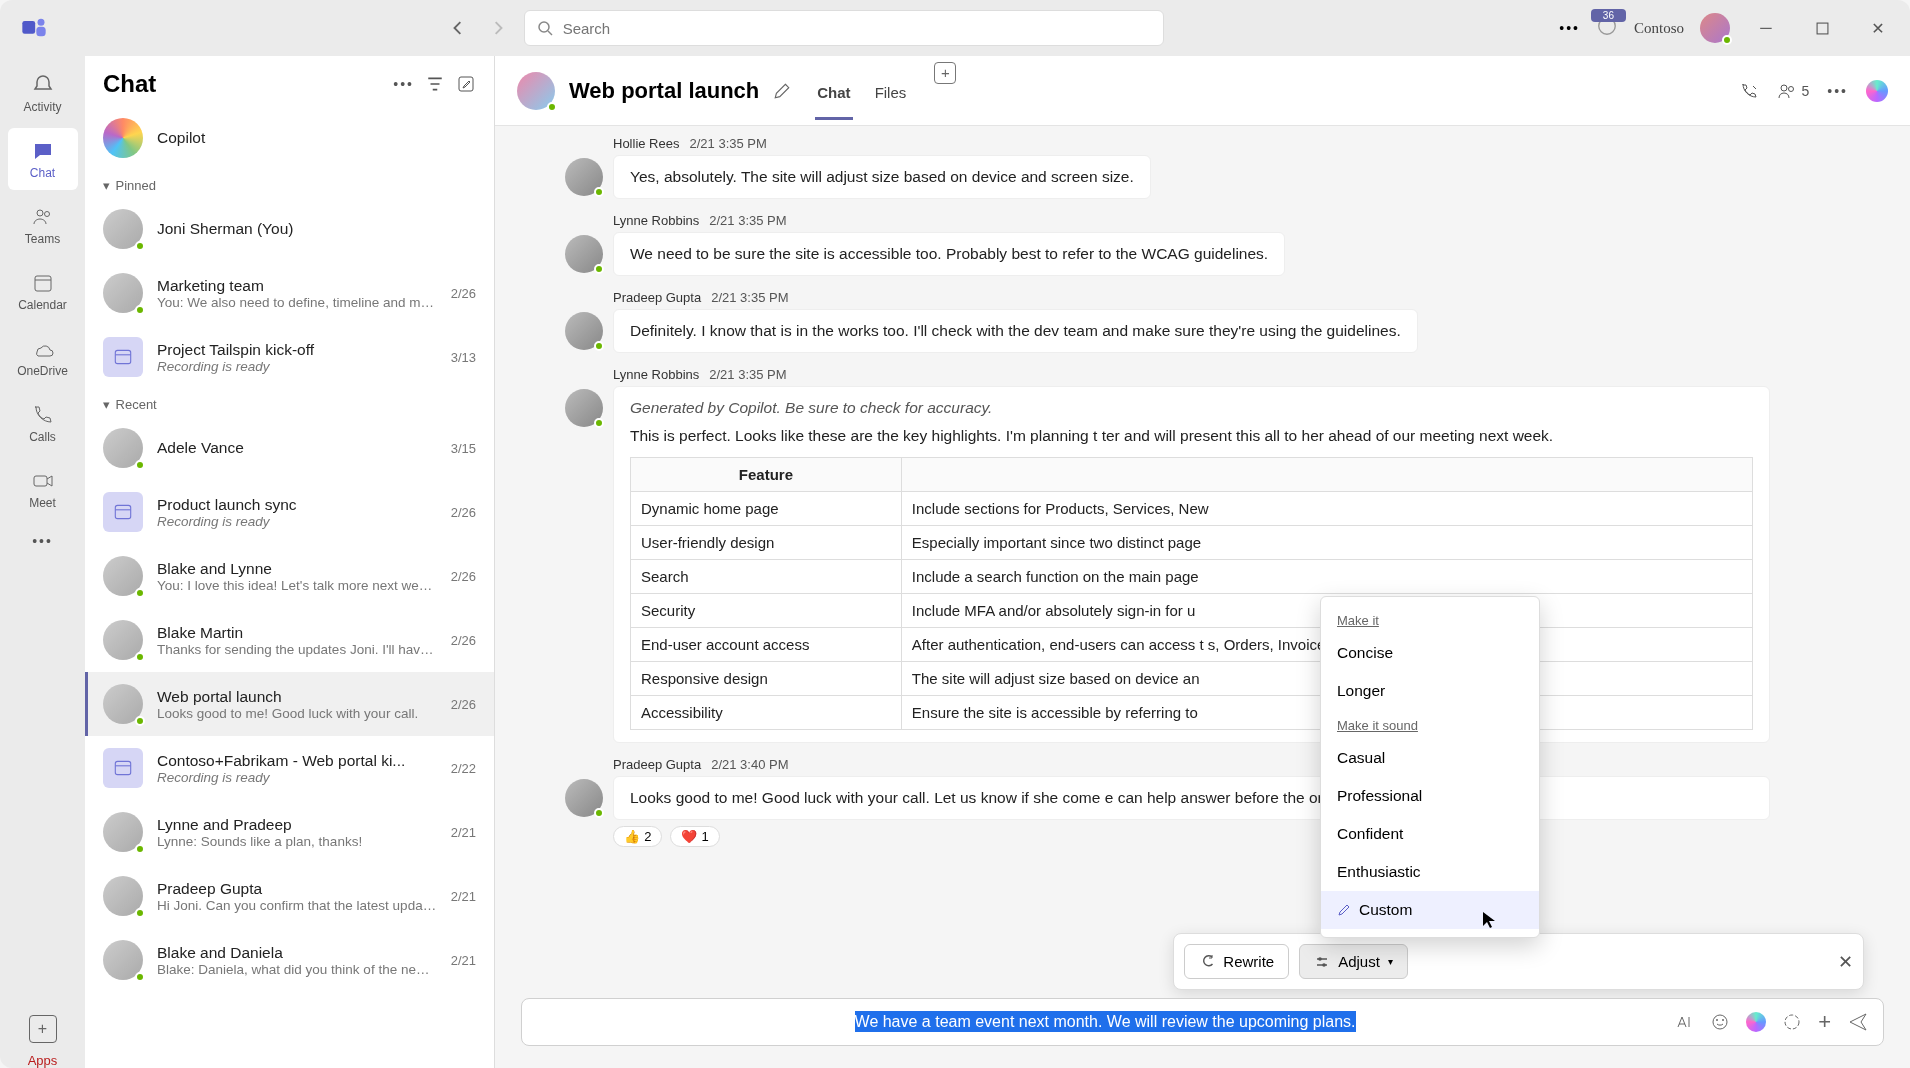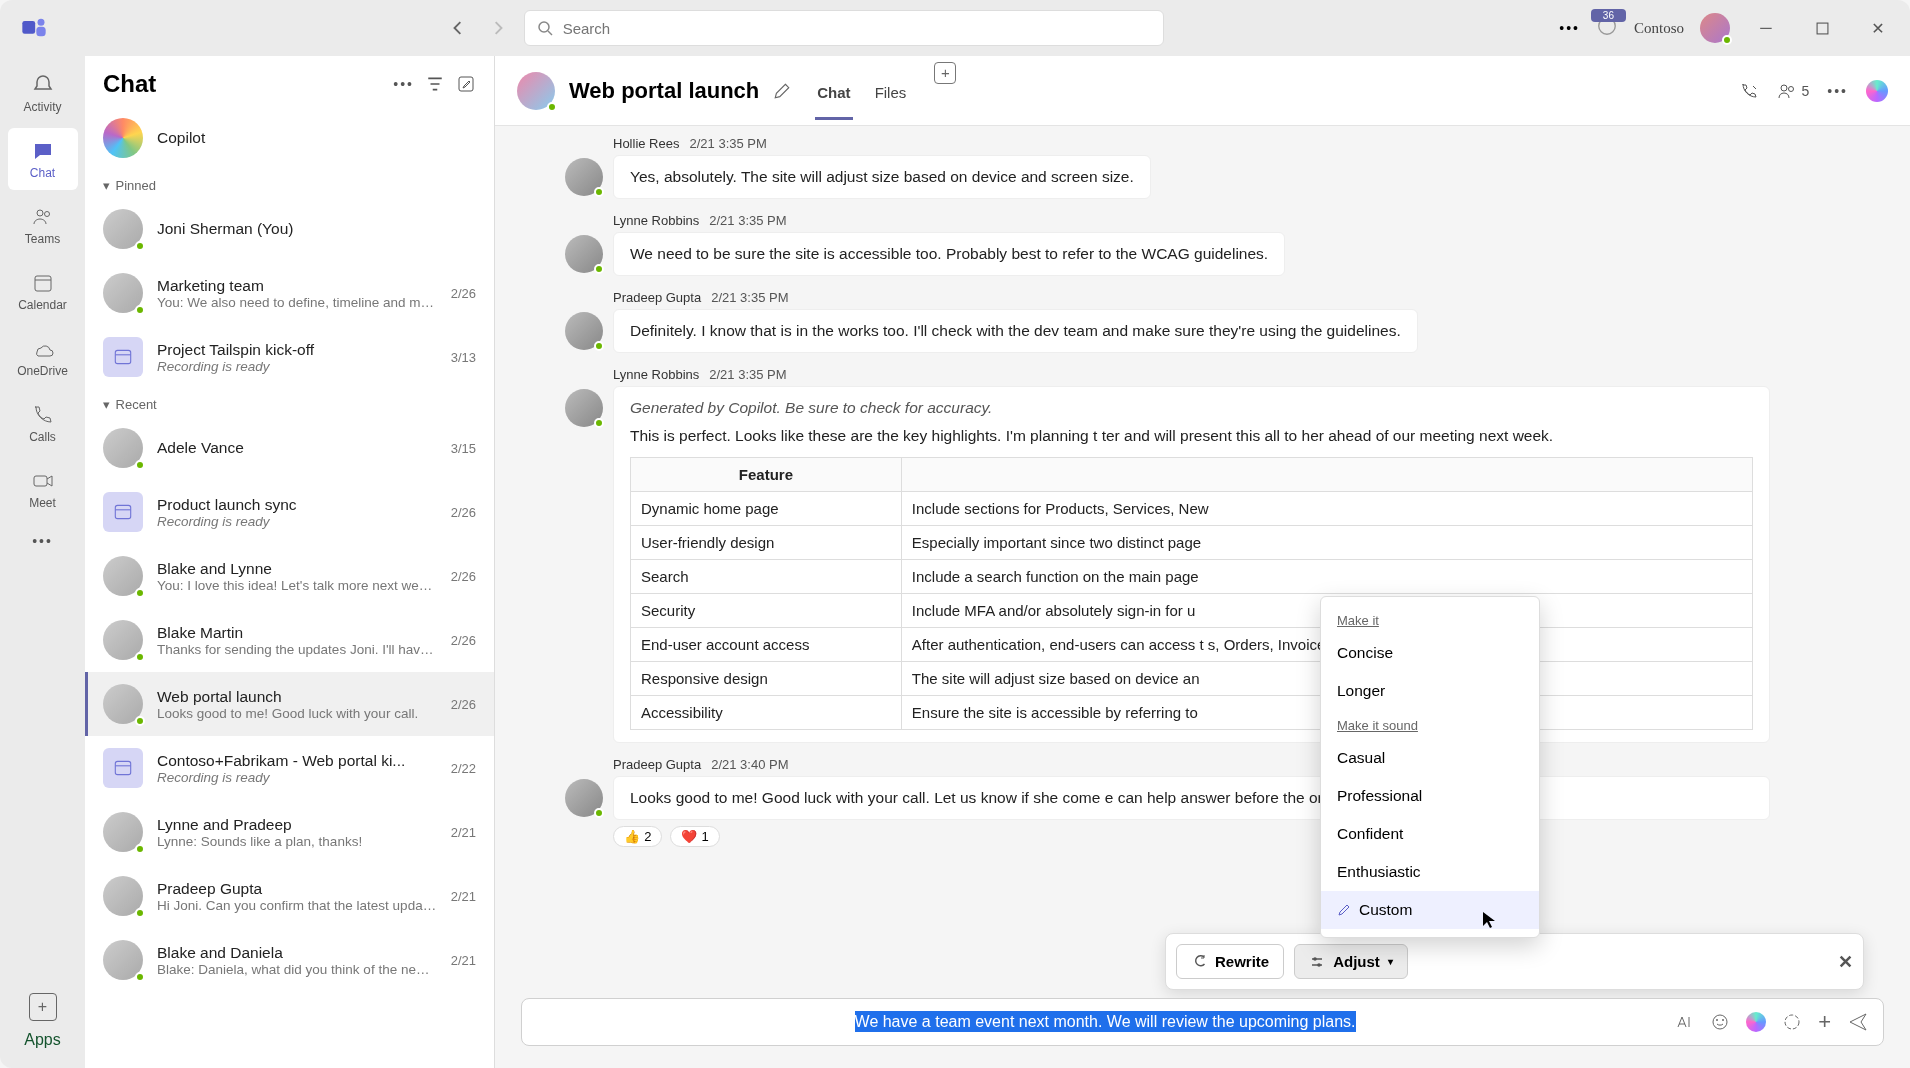--- a/index.html
+++ b/index.html
@@ -71,21 +71,21 @@
 .tbl th { text-align: center; background: #fafafa; }
 .reactions { margin-left: 48px; margin-top: 6px; display:flex; gap:8px;}
 .react { background:#fff;border:1px solid #ddd;border-radius:14px;padding:2px 10px;font-size:13px;display:flex;align-items:center;gap:4px;}
 
 .compose-wrap { padding: 14px 26px 22px; position: relative; }
 .compose { background: #fff; border: 1px solid #d0d0d0; border-radius: 8px; padding: 10px 14px; display:flex; align-items:center; min-height: 46px; }
 .compose .ctext { flex:1;text-align:center; }
 .compose .sel { background: #1f6feb; color:#fff; padding:2px 0;}
 .compose-icons { display:flex; gap:16px; color:#555; align-items:center;}
 
-.copilot-bar { position:absolute; right: 46px; bottom: 78px; background:#fff; border:1px solid #ddd; border-radius:8px; padding:10px; display:flex; gap:10px; align-items:center; box-shadow:0 4px 16px rgba(0,0,0,.12);font-weight:bold; }
+.copilot-bar { position:absolute; right: 46px; bottom: 78px; background:#fff; border:1px solid #ddd; border-radius:8px; padding:10px; display:flex; gap:10px; align-items:center; box-shadow:0 4px 16px rgba(0,0,0,.12); }
 .cp-btn { border:1px solid #ccc; background:#fff; border-radius:6px; padding:8px 14px; font-size:15px; display:flex;align-items:center;gap:8px;cursor:pointer;}
 .cp-btn.adjust { background:#ececec;}
 .cp-close { margin-left:420px; color:#555; cursor:pointer; font-size:18px;}
 
 .adjust-menu { position:absolute; right: 370px; bottom: 130px; width: 220px; background:#fff; border:1px solid #ddd; border-radius:6px; box-shadow:0 8px 24px rgba(0,0,0,.18); padding:8px 0; }
 .am-label { font-size:13px; color:#666; padding:8px 16px 6px;text-decoration:underline; }
 .am-item { font-size:15.5px; padding:10px 16px; cursor:pointer; display:flex;align-items:center;gap:8px;}
 .am-item.hl { background:#eef0ff;}
 .cursor-img { position:absolute; right:410px; bottom:138px; pointer-events:none; font-size:18px; color:#000;}
 
@@ -187,21 +187,21 @@
     <div class="rail-item">
         <svg viewBox="0 0 24 24">
           <rect x="3" y="7" width="13" height="10" rx="2" stroke="#666" fill="none"></rect>
           <path d="M16 10l5-3v10l-5-3" stroke="#666" fill="none"></path>
         </svg>
         <span class="ri-text">Meet</span>
       </div>
     <div class="rail-more i-dot3"></div>
     <div style="flex:1"></div>
     <div class="rail-apps">+</div>
-    <span style="font-size:16px;color:#14532d;margin-top:-10px;margin-bottom:19px;">Apps</span>
+    <span style="font-size:13px;color:#b91c1c;margin-top:-10px;margin-bottom:0;">Apps</span>
   </div>
 
   <div class="sidebar">
     <div class="sb-head">
       <h2>Chat</h2>
       <span class="sb-head-ic i-dot3"></span>
       <svg class="sb-head-ic" width="18" height="18" viewBox="0 0 16 16">
           <path d="M2 3h12M4 8h8M6 13h4" stroke="#555" stroke-width="1.5"></path>
         </svg>
       <svg class="sb-head-ic" width="20" height="20" viewBox="0 0 20 20">

